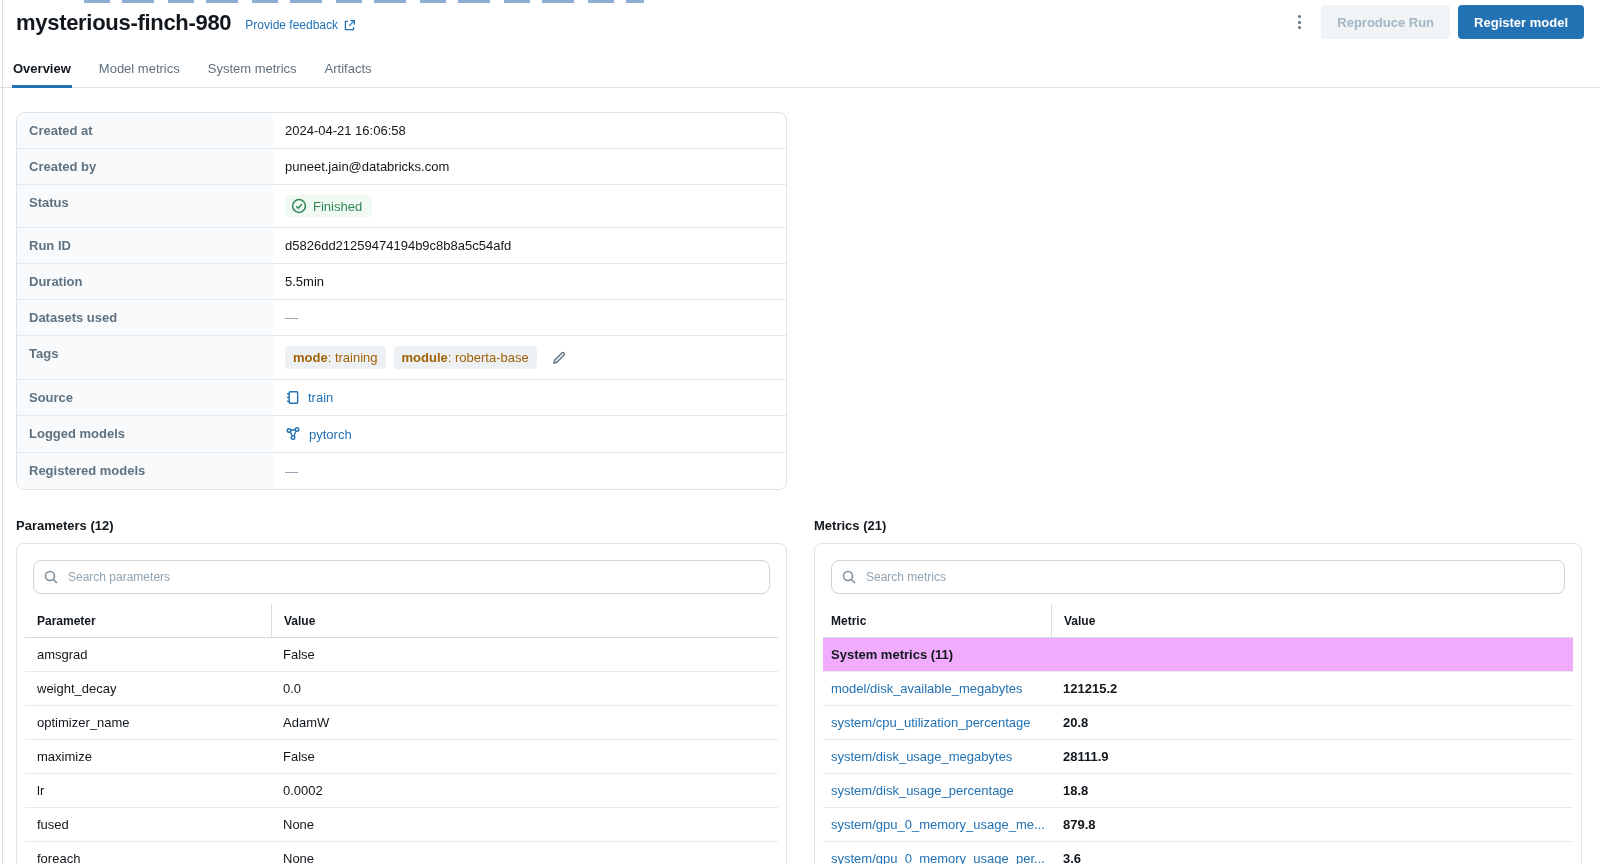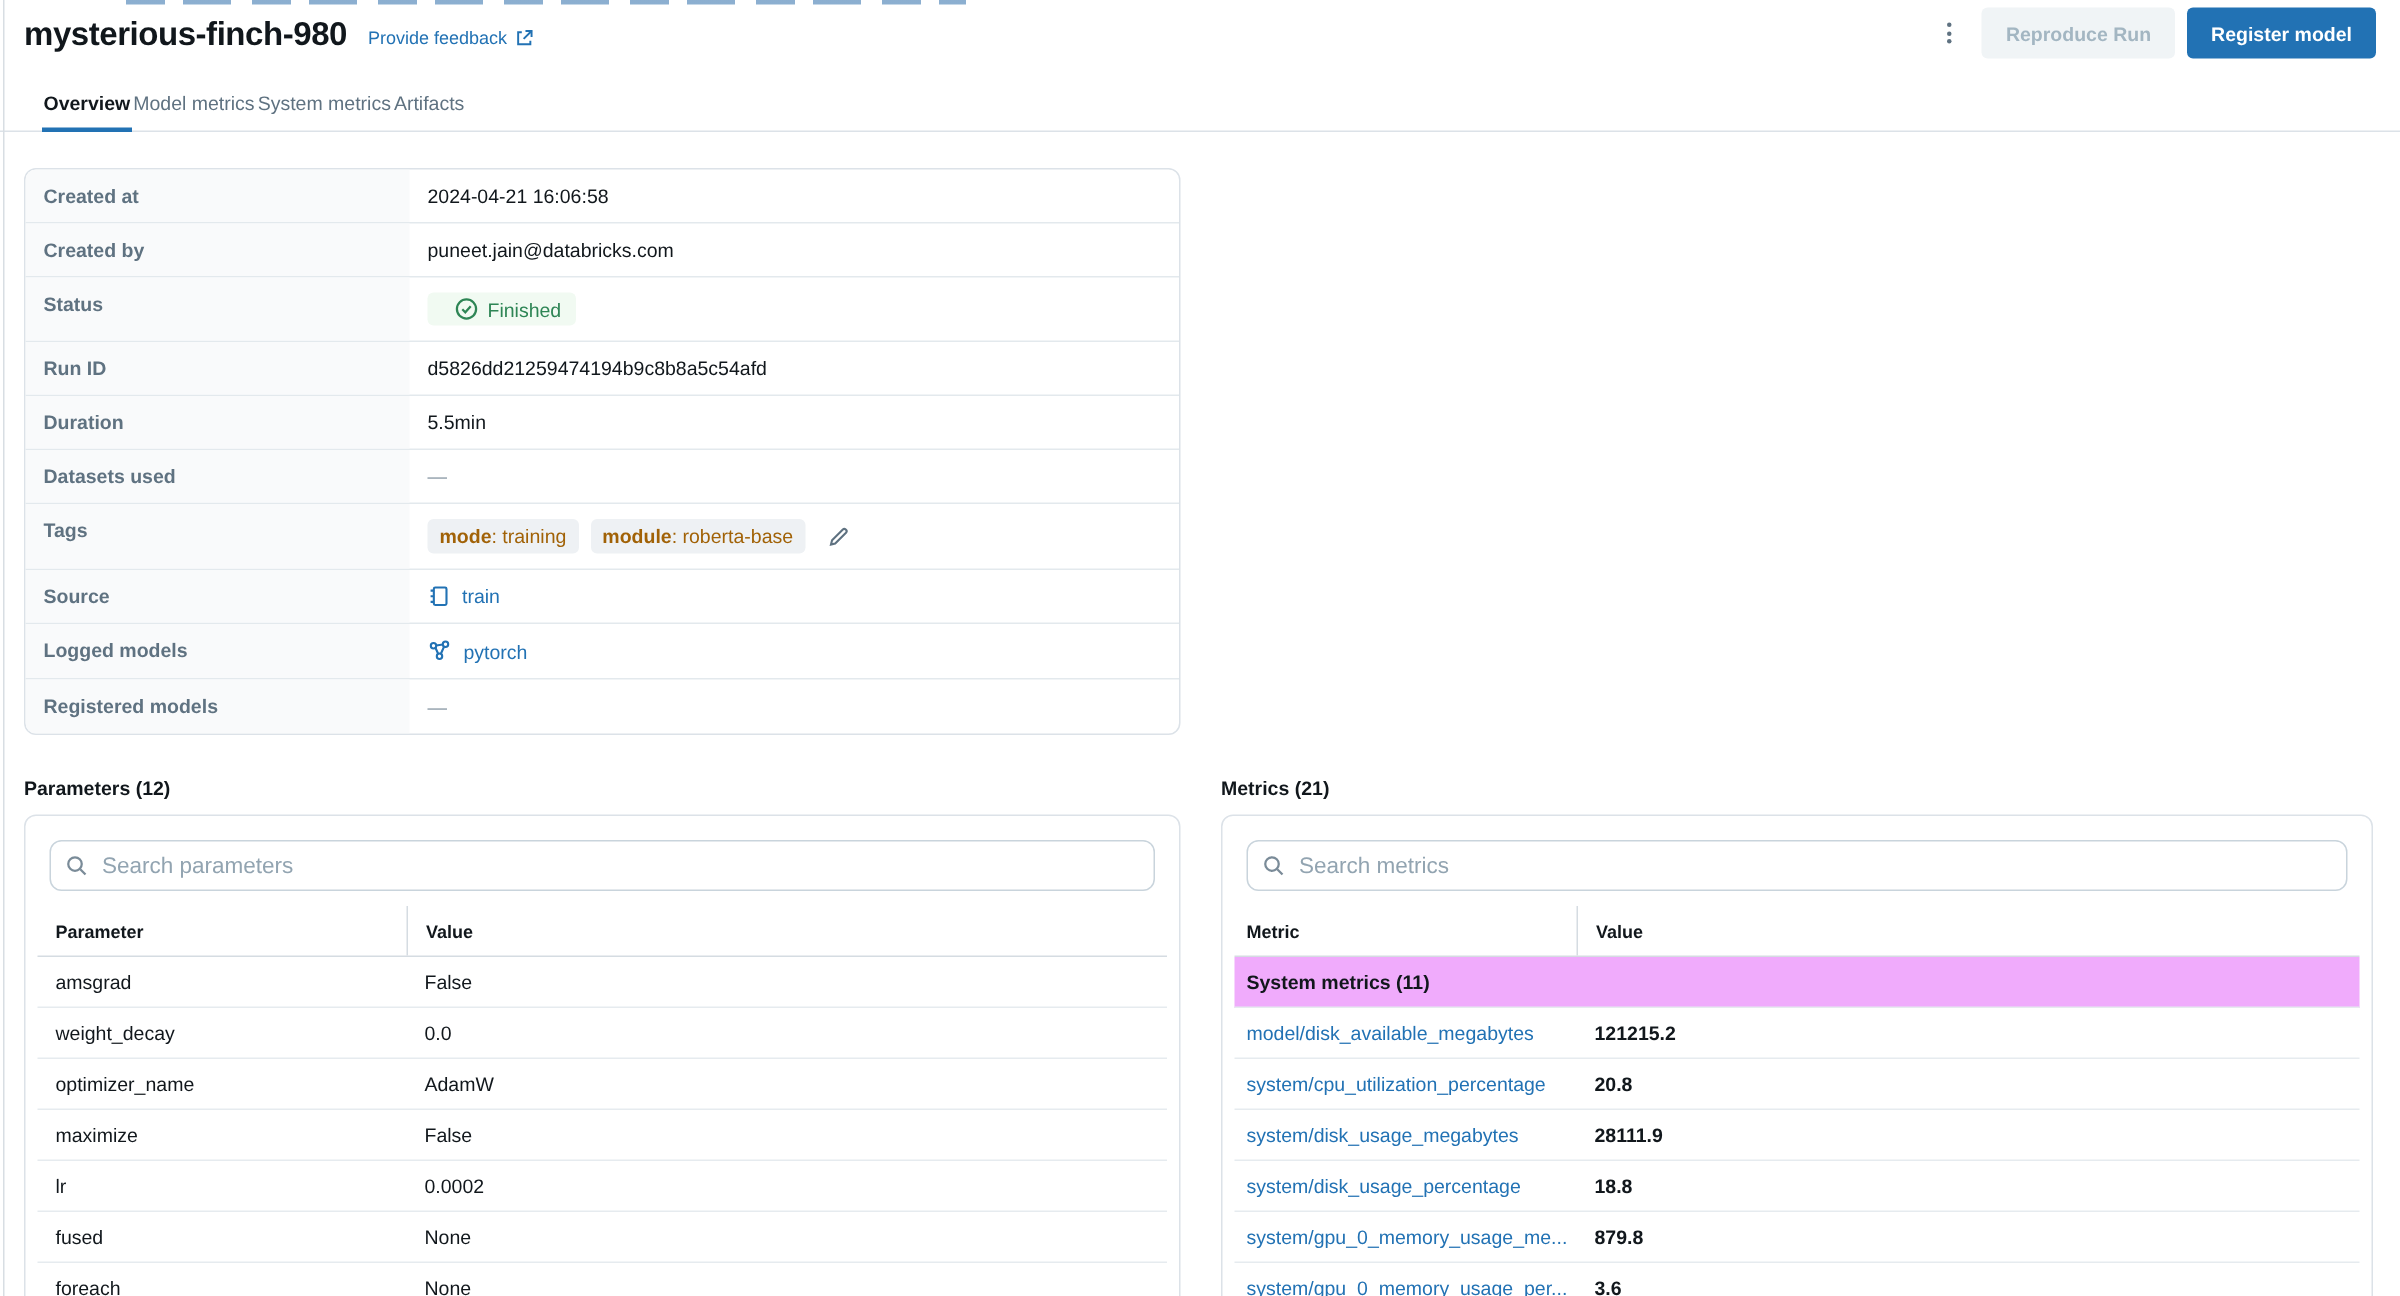--- a/index.html
+++ b/index.html
@@ -38,63 +38,63 @@
   }
   .kebab-btn i { width: 3px; height: 3px; border-radius: 50%; background: #5F7281; }
   .btn {
     height: 34px; padding: 0 16px; border-radius: 4px; font-size: 13px;
     font-weight: 600; border: none; cursor: pointer;
     font-family: "Liberation Sans", "DejaVu Sans", sans-serif;
   }
   .btn-disabled { background: #F0F4F6; color: #A3B6C2; cursor: default; }
   .btn-primary { background: #2272B4; color: #ffffff; }
   
-  .tabs { display: flex; padding: 0 28px; margin-top: 16px; border-bottom: 1px solid #DCE2E8; }
+  .tabs { display: flex; gap: 26px; padding: 0 12px; margin-top: 16px; border-bottom: 1px solid #DCE2E8; }
   .tab {
     font-size: 13px; font-weight: 500; color: #5F7281; padding: 9px 1px 9px;
     cursor: pointer; border-bottom: 3px solid transparent; margin-bottom: -1px;
   }
   .tab.active { color: #11171C; font-weight: 600; border-bottom-color: #2272B4; }
   
   .overview-table {
     margin: 24px 16px 0; width: 771px; border: 1px solid #DCE2E8;
     border-radius: 8px; overflow: hidden; font-size: 13px;
   }
   .ov-row { display: flex; border-bottom: 1px solid #E3E9ED; min-height: 36px; }
   .ov-row:last-child { border-bottom: none; }
   .ov-key {
     width: 256px; background: #F9FAFB; color: #5F7281; font-weight: 600;
     padding: 10px 12px; flex-shrink: 0;
   }
   .ov-val { flex: 1; padding: 10px 12px; color: #11171C; display: flex; align-items: center; gap: 8px; }
   .dash { color: #8A99A5; }
   .status-badge {
     display: inline-flex; align-items: center; gap: 6px; background: #F1FAF2;
-    color: #2E8555; border-radius: 4px; padding: 3px 10px 3px 18px; font-size: 13px;
+    color: #2E8555; border-radius: 4px; padding: 3px 10px 3px 6px; font-size: 13px;
   }
   .tag {
     background: #EEF1F4; border-radius: 4px; padding: 4px 8px; color: #a16207;
     white-space: nowrap;
   }
   .tag b { font-weight: 700; }
   .icon-btn { background: none; border: none; cursor: pointer; display: inline-flex; align-items: center; margin-left: 6px; }
   .blue-link { color: #2272B4; text-decoration: none; cursor: pointer; }
   
   .section-cols { display: flex; gap: 27px; margin: 28px 16px 0; }
   .col-left { width: 771px; flex-shrink: 0; }
   .col-right { width: 768px; flex-shrink: 0; }
   .section-title { font-size: 13px; font-weight: 700; color: #11171C; margin-bottom: 10px; }
   .panel {
     border: 1px solid #DCE2E8; border-radius: 8px; padding: 16px 8px 0; height: 370px;
     background: #fff;
   }
   .search { position: relative; margin: 0 8px 10px; }
   .search input {
     width: 100%; height: 34px; border: 1px solid #C9D4DC; border-radius: 8px;
-    padding: 0 12px 0 34px; font-size: 15px; color: #11171C; outline: none;
+    padding: 0 12px 0 34px; font-size: 12px; color: #11171C; outline: none;
     font-family: "Liberation Sans", "DejaVu Sans", sans-serif;
   }
   .search input::placeholder { color: #92A4B1; }
   .search .search-ic { position: absolute; left: 10px; top: 9px; }
   .tbl-header {
     display: flex; height: 34px; align-items: center; font-weight: 700;
     font-size: 12px; border-bottom: 1px solid #D5DCE2; margin-top: 4px;
   }
   .tbl-header .c2 { border-left: 1px solid #D5DCE2; }
   .c1 { width: 246px; padding-left: 12px; flex-shrink: 0; white-space: nowrap; overflow: hidden; }

